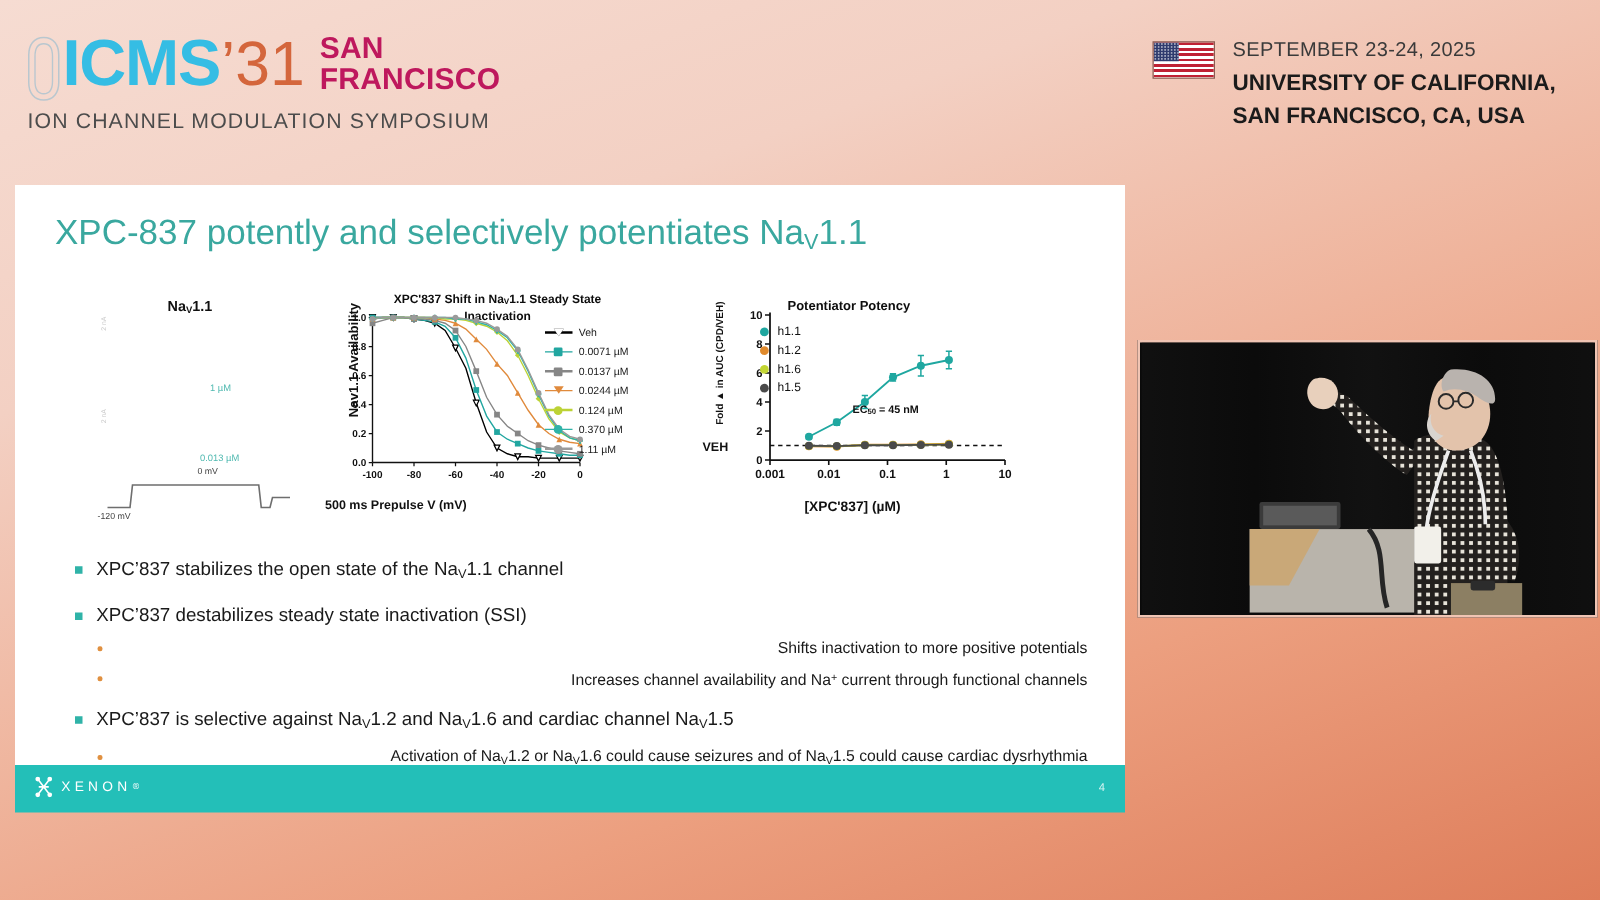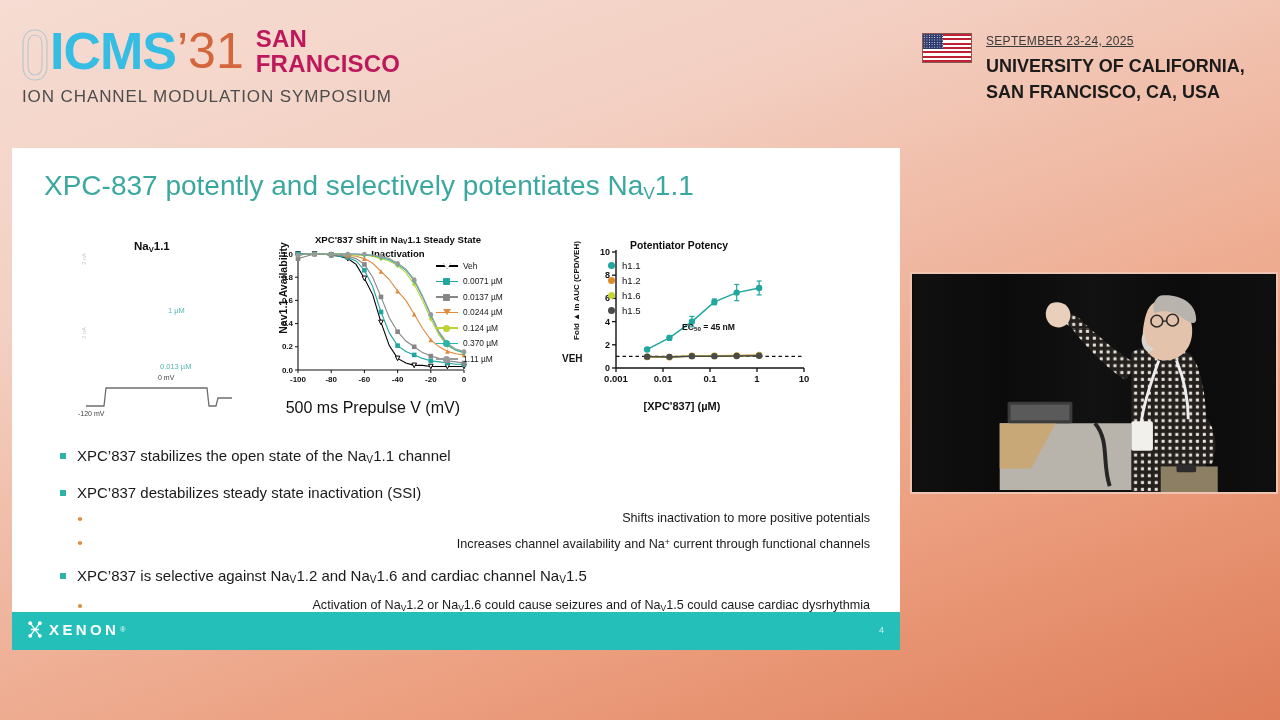--- a/index.html
+++ b/index.html
@@ -21,21 +21,21 @@
   .icms-city{margin-left:12px;margin-top:2px;line-height:25px;
              font-size:24px;font-weight:bold;color:#be185d;letter-spacing:.2px;}
   .icms-sub{position:absolute;left:22px;top:87px;font-size:17px;color:#4c4c4c;letter-spacing:.9px;}
 
   .hdr-right{position:absolute;left:922px;top:30px;display:flex;align-items:flex-start;gap:14px;}
   .flag{width:48px;height:28px;border:1px solid #8a5b52;position:relative;overflow:hidden;flex:none;margin-top:3px;}
   .flag .stripes{position:absolute;inset:0;
      background:repeating-linear-gradient(to bottom,#bf2134 0 2.15px,#ffffff 2.15px 4.3px);}
   .flag .canton{position:absolute;left:0;top:0;width:20px;height:15px;background:#2f3b6e;
      background-image:radial-gradient(#ffffff 0.6px, transparent 0.7px);background-size:2.6px 2.4px;}
-  .hdr-date{font-size:12px;color:#3a3a3a;letter-spacing:.3px;line-height:22px;text-decoration:underline;}
+  .hdr-date{font-size:16px;color:#3a3a3a;letter-spacing:.3px;line-height:22px;}
   .hdr-uni{font-size:18px;font-weight:bold;color:#1b1b1b;line-height:23px;margin-top:3px;}
 
   
   .slide{position:absolute;left:12px;top:148px;width:888px;height:464px;background:#ffffff;}
   .slide-title{position:absolute;left:32px;top:22px;font-size:28px;color:#3aa89f;white-space:nowrap;}
   .slide-title sub{font-size:.62em;vertical-align:-.22em;}
 
   
   .figs{position:absolute;left:0;top:86px;width:888px;height:200px;}
 
@@ -48,22 +48,22 @@
   .pl-proto{position:absolute;left:12px;top:144px;width:150px;height:36px;}
   .pl-lbl{position:absolute;font-size:7px;color:#3f3f3f;}
 
   
   .panel-mid{position:absolute;left:238px;top:0;width:290px;height:200px;}
   .pm-title{position:absolute;left:28px;top:0;width:240px;text-align:center;font-size:9.6px;
             font-weight:bold;color:#0d0d0d;line-height:12px;}
   .pm-title sub{font-size:.68em;vertical-align:-.2em;}
   .pm-ylab{position:absolute;left:-22px;top:48px;width:110px;text-align:center;
            transform:rotate(-90deg);font-size:10.5px;font-weight:bold;color:#111;}
-  .pm-xlab{position:absolute;left:10px;top:165px;width:200px;text-align:right;
-           font-size:16px;font-weight:normal;color:#111;}
+  .pm-xlab{position:absolute;left:10px;top:165px;width:200px;text-align:left;
+           font-size:10px;font-weight:bold;color:#111;}
   .pm-legend{position:absolute;left:186px;top:24px;}
   .lg-row{display:flex;align-items:center;height:15.5px;}
   .lg-key{width:22px;height:10px;position:relative;flex:none;margin-right:5px;}
   .lg-key .ln{position:absolute;left:0;top:4.5px;width:22px;height:1.6px;}
   .lg-key .mk{position:absolute;left:7px;top:2px;width:7px;height:7px;border-radius:50%;}
   .lg-key .mk.sq{border-radius:1px;}
   .lg-key .mk.tri{width:0;height:0;border-radius:0;background:none !important;
                   border-left:4.5px solid transparent;border-right:4.5px solid transparent;}
   .lg-txt{font-size:8.4px;color:#191919;white-space:nowrap;}
 
@@ -91,21 +91,21 @@
   .b2{display:flex;align-items:flex-start;margin-top:7px;margin-left:18px;justify-content:space-between;}
   .b2 .dt{width:3.5px;height:3.5px;border-radius:50%;background:#e09040;margin:7px 10px 0 0;flex:none;}
   .b2 .tx{font-size:12.6px;color:#1a1a1a;line-height:17px;}
   sub{font-size:.68em;vertical-align:-.22em;}
   sup{font-size:.68em;vertical-align:.35em;}
 
   
   .footer{position:absolute;left:12px;top:612px;width:888px;height:38px;background:#23bfb8;}
   .xenon{position:absolute;left:16px;top:9px;display:flex;align-items:center;}
   .xmark{width:14px;height:17px;margin-right:7px;}
-  .xword{font-size:15px;font-weight:bold;color:#ffffff;letter-spacing:3.4px;text-align:center;}
+  .xword{font-size:11px;font-weight:normal;color:#ffffff;letter-spacing:3.4px;text-align:center;}
   .xreg{font-size:7px;color:#ffffff;vertical-align:super;margin-left:1px;}
   .pagenum{position:absolute;right:16px;top:13px;font-size:9px;color:#d6f4f2;}
 
   
   .video{position:absolute;left:910px;top:272px;width:368px;height:222px;background:#0a0a0a;
          border:2px solid #f0c4b3;box-sizing:border-box;overflow:hidden;}
 </style>
 </head>
 <body>
 

